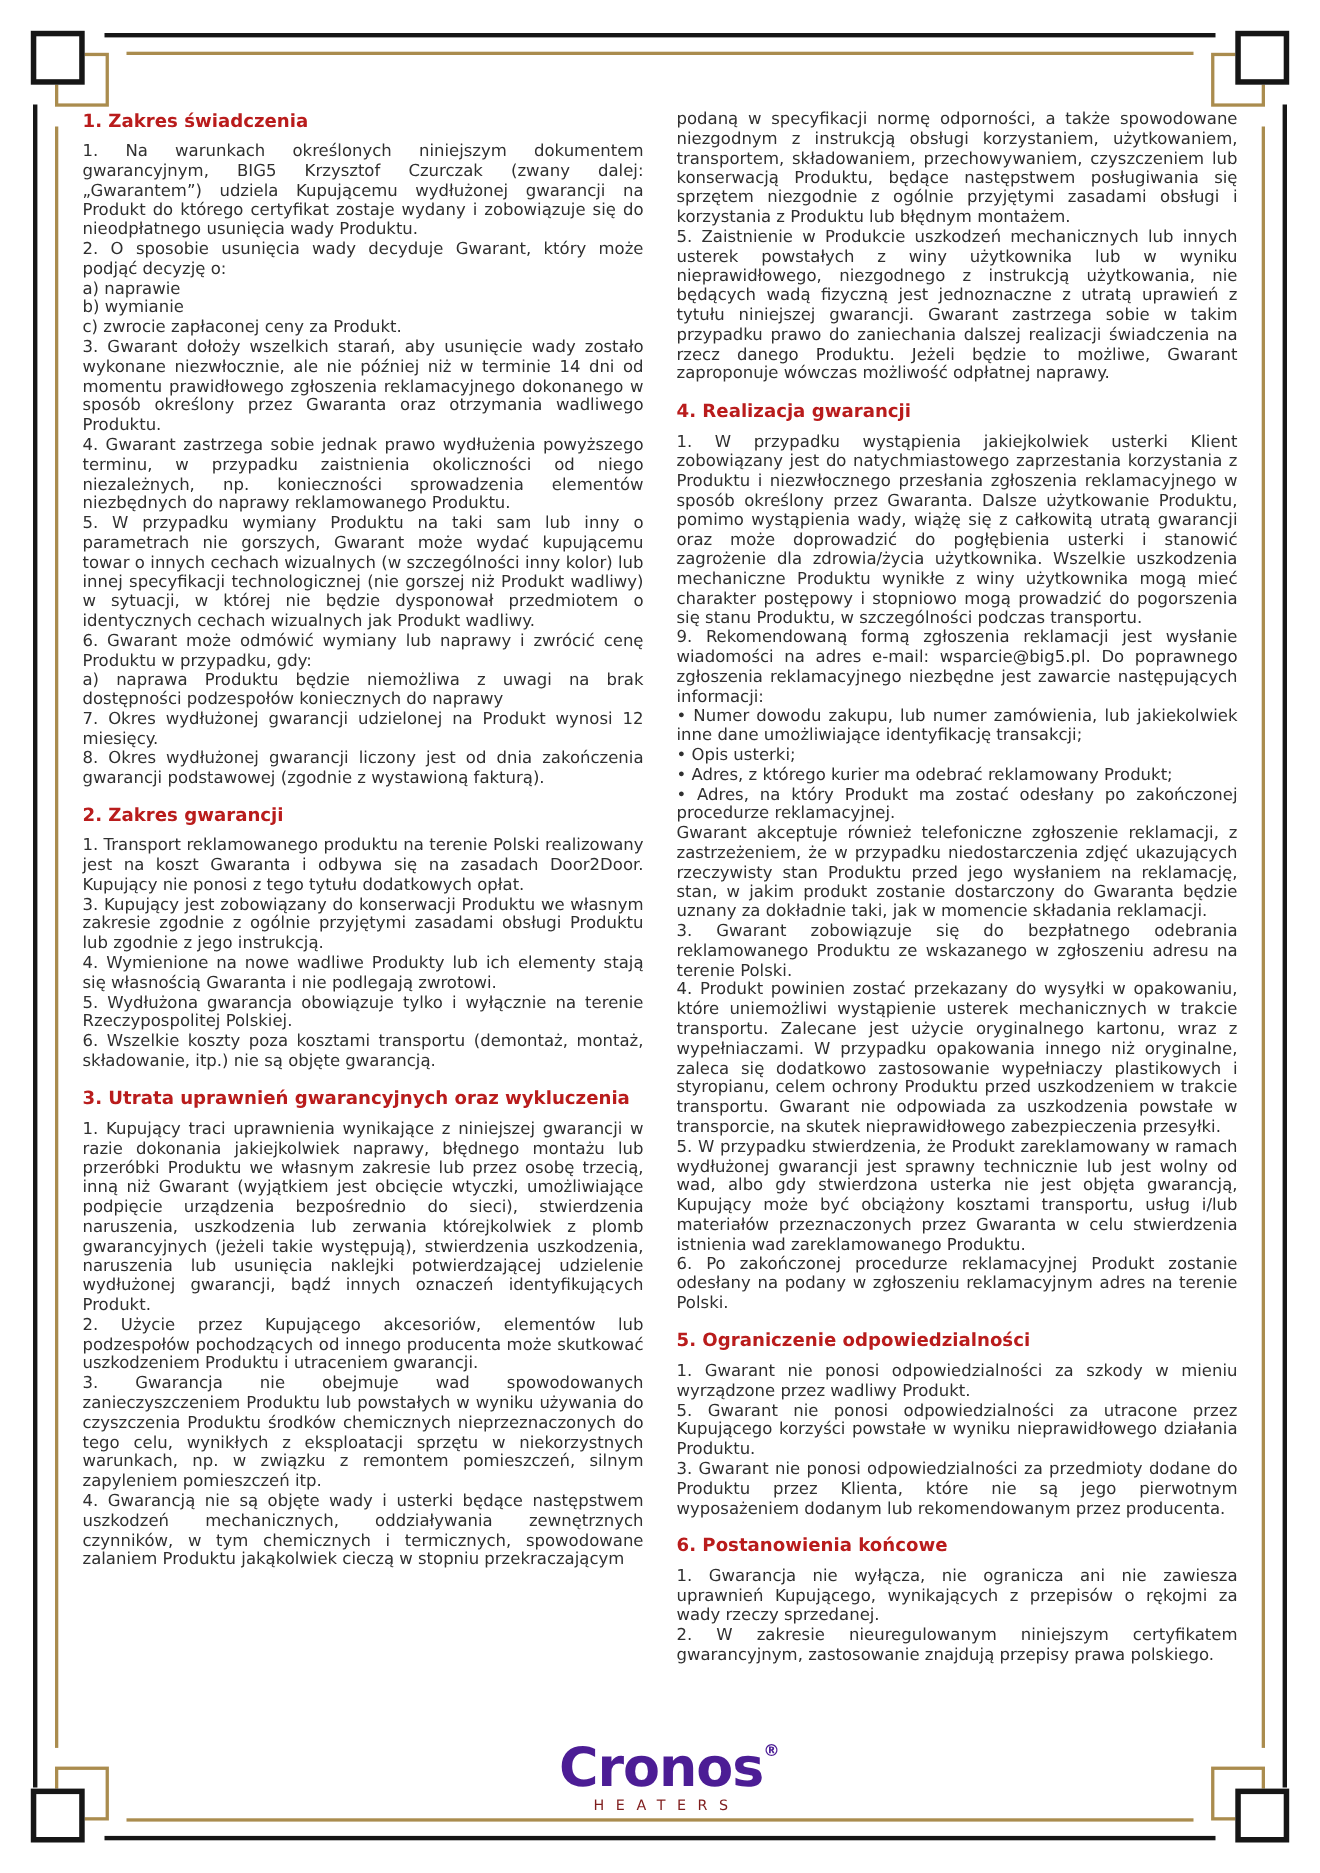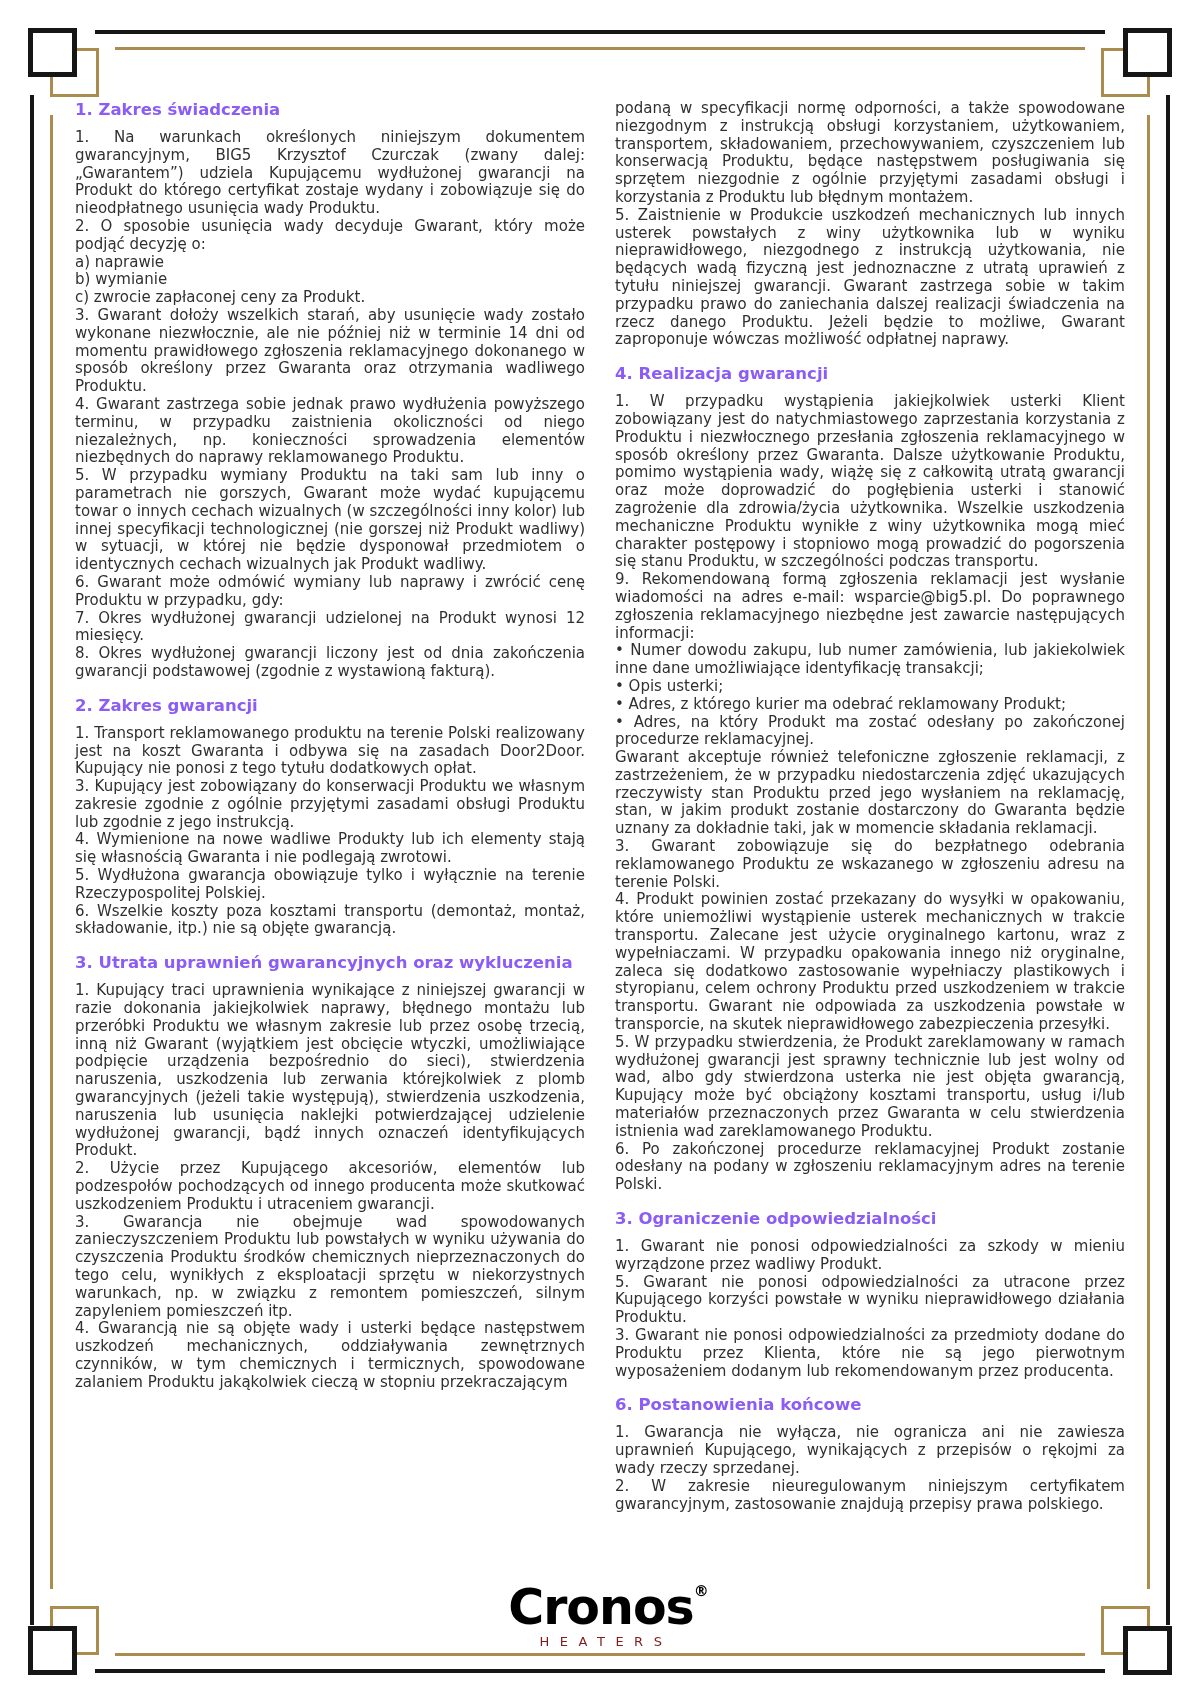--- a/index.html
+++ b/index.html
@@ -17,28 +17,28 @@
   .content{
     position:absolute;left:75px;top:100px;width:1050px;
     display:flex;gap:30px;z-index:4;
   }
   .col{
     width:510px;color:#303030;font-size:15px;line-height:17.8px;
     text-align:justify;text-justify:inter-word;
   }
   .para{margin:0;}
   .heading{
-    font-weight:bold;font-size:16.5px;color:#8b5cf6;
+    font-weight:bold;font-size:16.5px;color:#b91c1c;
     margin:15px 0 9px 0;text-align:left;line-height:20px;
   }
   .col .heading:first-child{margin-top:0;}
   
   .logo{position:absolute;left:0;right:0;top:1566px;text-align:center;z-index:4;}
   .brand{
-    font-size:49px;font-weight:bold;color:#000000;letter-spacing:-1px;
+    font-size:49px;font-weight:bold;color:#4c1d95;letter-spacing:-1px;
     line-height:50px;
     padding-left:17px;
   }
   .reg{font-size:15px;vertical-align:28px;letter-spacing:0;font-weight:bold;}
   .subtitle{
     font-size:13px;font-weight:500;color:#7f1d1d;
     letter-spacing:10.5px;padding-left:12px;margin-top:1px;
   }
 </style>
 </head>
@@ -73,20 +73,21 @@
         <div class="heading">1. Zakres świadczenia</div>
         <div class="para">1. Na warunkach określonych niniejszym dokumentem gwarancyjnym, BIG5 Krzysztof Czurczak (zwany dalej: „Gwarantem”) udziela Kupującemu wydłużonej gwarancji na Produkt do którego certyfikat zostaje wydany i zobowiązuje się do nieodpłatnego usunięcia wady Produktu.</div>
         <div class="para">2. O sposobie usunięcia wady decyduje Gwarant, który może podjąć decyzję o:</div>
         <div class="para">a) naprawie</div>
         <div class="para">b) wymianie</div>
         <div class="para">c) zwrocie zapłaconej ceny za Produkt.</div>
         <div class="para">3. Gwarant dołoży wszelkich starań, aby usunięcie wady zostało wykonane niezwłocznie, ale nie później niż w terminie 14 dni od momentu prawidłowego zgłoszenia reklamacyjnego dokonanego w sposób określony przez Gwaranta oraz otrzymania wadliwego Produktu.</div>
         <div class="para">4. Gwarant zastrzega sobie jednak prawo wydłużenia powyższego terminu, w przypadku zaistnienia okoliczności od niego niezależnych, np. konieczności sprowadzenia elementów niezbędnych do naprawy reklamowanego Produktu.</div>
         <div class="para">5. W przypadku wymiany Produktu na taki sam lub inny o parametrach nie gorszych, Gwarant może wydać kupującemu towar o innych cechach wizualnych (w szczególności inny kolor) lub innej specyfikacji technologicznej (nie gorszej niż Produkt wadliwy) w sytuacji, w której nie będzie dysponował przedmiotem o identycznych cechach wizualnych jak Produkt wadliwy.</div>
         <div class="para">6. Gwarant może odmówić wymiany lub naprawy i zwrócić cenę Produktu w przypadku, gdy:</div>
+        <div class="para">a) naprawa Produktu będzie niemożliwa z uwagi na brak dostępności podzespołów koniecznych do naprawy</div>
         <div class="para">7. Okres wydłużonej gwarancji udzielonej na Produkt wynosi 12 miesięcy.</div>
         <div class="para">8. Okres wydłużonej gwarancji liczony jest od dnia zakończenia gwarancji podstawowej (zgodnie z wystawioną fakturą).</div>
         <div class="heading">2. Zakres gwarancji</div>
         <div class="para">1. Transport reklamowanego produktu na terenie Polski realizowany jest na koszt Gwaranta i odbywa się na zasadach Door2Door. Kupujący nie ponosi z tego tytułu dodatkowych opłat.</div>
         <div class="para">3. Kupujący jest zobowiązany do konserwacji Produktu we własnym zakresie zgodnie z ogólnie przyjętymi zasadami obsługi Produktu lub zgodnie z jego instrukcją.</div>
         <div class="para">4. Wymienione na nowe wadliwe Produkty lub ich elementy stają się własnością Gwaranta i nie podlegają zwrotowi.</div>
         <div class="para">5. Wydłużona gwarancja obowiązuje tylko i wyłącznie na terenie Rzeczypospolitej Polskiej.</div>
         <div class="para">6. Wszelkie koszty poza kosztami transportu (demontaż, montaż, składowanie, itp.) nie są objęte gwarancją.</div>
         <div class="heading">3. Utrata uprawnień gwarancyjnych oraz wykluczenia</div>
         <div class="para">1. Kupujący traci uprawnienia wynikające z niniejszej gwarancji w razie dokonania jakiejkolwiek naprawy, błędnego montażu lub przeróbki Produktu we własnym zakresie lub przez osobę trzecią, inną niż Gwarant (wyjątkiem jest obcięcie wtyczki, umożliwiające podpięcie urządzenia bezpośrednio do sieci), stwierdzenia naruszenia, uszkodzenia lub zerwania którejkolwiek z plomb gwarancyjnych (jeżeli takie występują), stwierdzenia uszkodzenia, naruszenia lub usunięcia naklejki potwierdzającej udzielenie wydłużonej gwarancji, bądź innych oznaczeń identyfikujących Produkt.</div>
@@ -102,21 +103,21 @@
         <div class="para">9. Rekomendowaną formą zgłoszenia reklamacji jest wysłanie wiadomości na adres e-mail: wsparcie@big5.pl. Do poprawnego zgłoszenia reklamacyjnego niezbędne jest zawarcie następujących informacji:</div>
         <div class="para">• Numer dowodu zakupu, lub numer zamówienia, lub jakiekolwiek inne dane umożliwiające identyfikację transakcji;</div>
         <div class="para">• Opis usterki;</div>
         <div class="para">• Adres, z którego kurier ma odebrać reklamowany Produkt;</div>
         <div class="para">• Adres, na który Produkt ma zostać odesłany po zakończonej procedurze reklamacyjnej.</div>
         <div class="para">Gwarant akceptuje również telefoniczne zgłoszenie reklamacji, z zastrzeżeniem, że w przypadku niedostarczenia zdjęć ukazujących rzeczywisty stan Produktu przed jego wysłaniem na reklamację, stan, w jakim produkt zostanie dostarczony do Gwaranta będzie uznany za dokładnie taki, jak w momencie składania reklamacji.</div>
         <div class="para">3. Gwarant zobowiązuje się do bezpłatnego odebrania reklamowanego Produktu ze wskazanego w zgłoszeniu adresu na terenie Polski.</div>
         <div class="para">4. Produkt powinien zostać przekazany do wysyłki w opakowaniu, które uniemożliwi wystąpienie usterek mechanicznych w trakcie transportu. Zalecane jest użycie oryginalnego kartonu, wraz z wypełniaczami. W przypadku opakowania innego niż oryginalne, zaleca się dodatkowo zastosowanie wypełniaczy plastikowych i styropianu, celem ochrony Produktu przed uszkodzeniem w trakcie transportu. Gwarant nie odpowiada za uszkodzenia powstałe w transporcie, na skutek nieprawidłowego zabezpieczenia przesyłki.</div>
         <div class="para">5. W przypadku stwierdzenia, że Produkt zareklamowany w ramach wydłużonej gwarancji jest sprawny technicznie lub jest wolny od wad, albo gdy stwierdzona usterka nie jest objęta gwarancją, Kupujący może być obciążony kosztami transportu, usług i/lub materiałów przeznaczonych przez Gwaranta w celu stwierdzenia istnienia wad zareklamowanego Produktu.</div>
         <div class="para">6. Po zakończonej procedurze reklamacyjnej Produkt zostanie odesłany na podany w zgłoszeniu reklamacyjnym adres na terenie Polski.</div>
-        <div class="heading">3. Ograniczenie odpowiedzialności</div>
+        <div class="heading">5. Ograniczenie odpowiedzialności</div>
         <div class="para">1. Gwarant nie ponosi odpowiedzialności za szkody w mieniu wyrządzone przez wadliwy Produkt.</div>
         <div class="para">5. Gwarant nie ponosi odpowiedzialności za utracone przez Kupującego korzyści powstałe w wyniku nieprawidłowego działania Produktu.</div>
         <div class="para">3. Gwarant nie ponosi odpowiedzialności za przedmioty dodane do Produktu przez Klienta, które nie są jego pierwotnym wyposażeniem dodanym lub rekomendowanym przez producenta.</div>
         <div class="heading">6. Postanowienia końcowe</div>
         <div class="para">1. Gwarancja nie wyłącza, nie ogranicza ani nie zawiesza uprawnień Kupującego, wynikających z przepisów o rękojmi za wady rzeczy sprzedanej.</div>
         <div class="para">2. W zakresie nieuregulowanym niniejszym certyfikatem gwarancyjnym, zastosowanie znajdują przepisy prawa polskiego.</div>
       </div>
   </div>
 
   <div class="logo">

